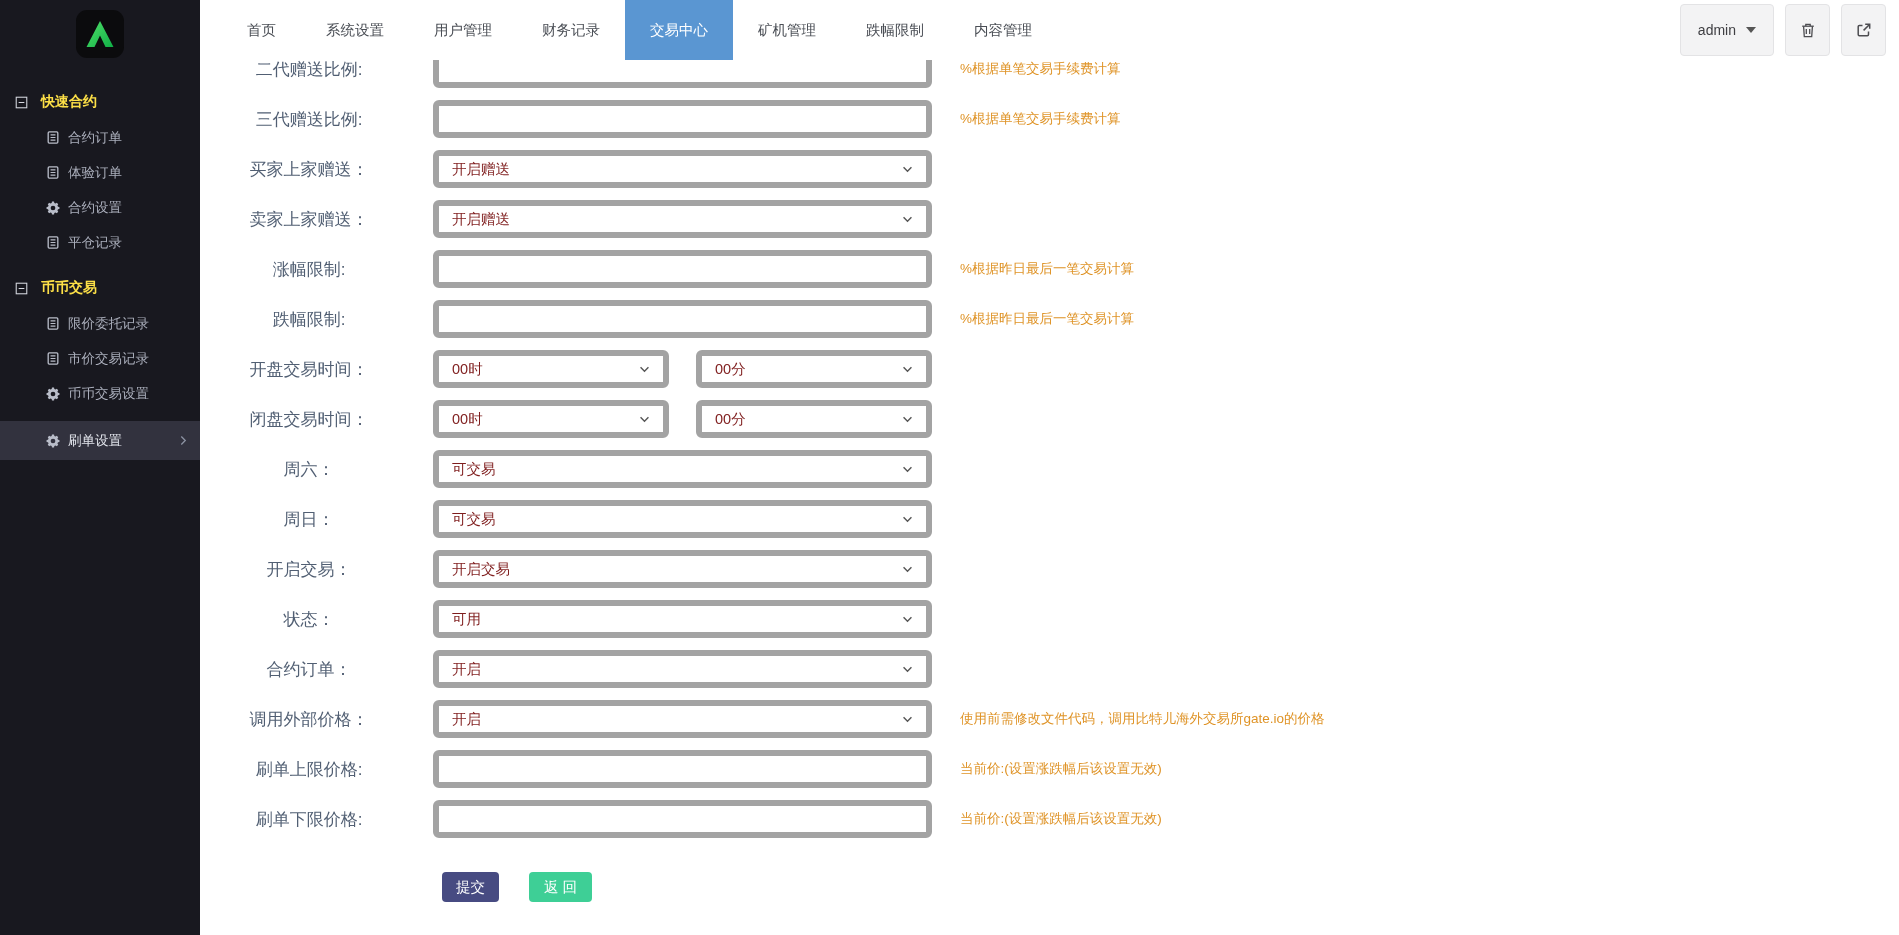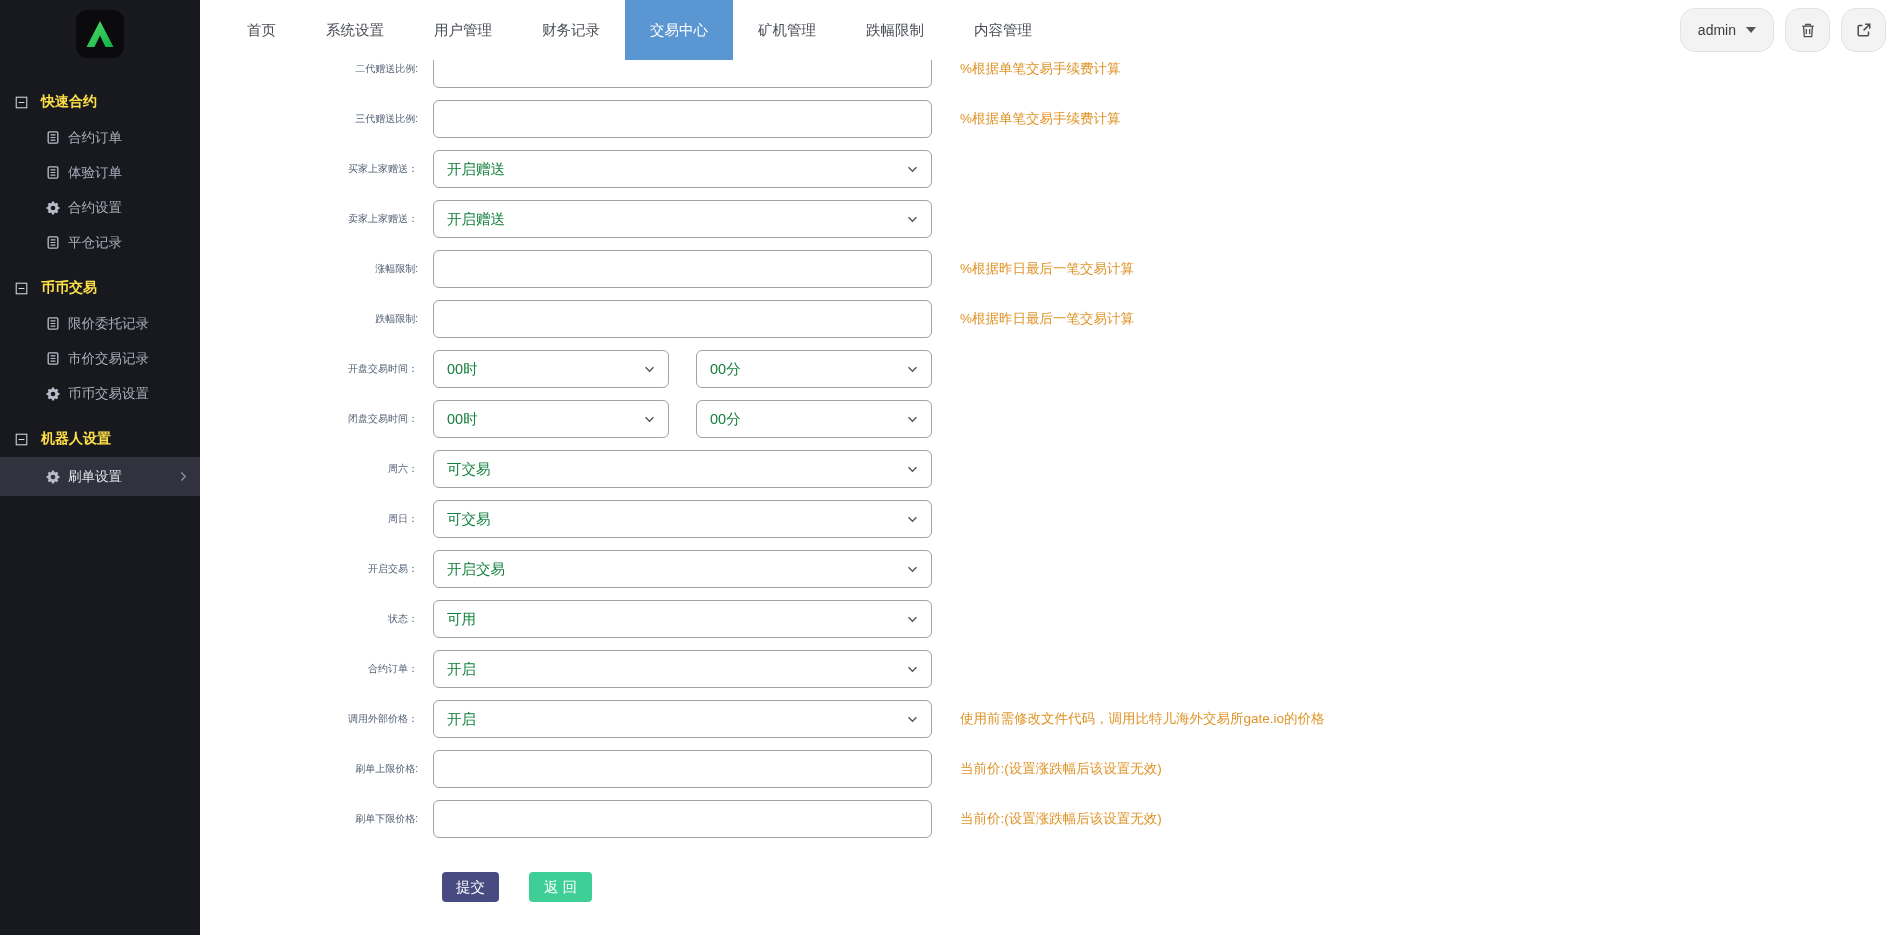--- a/index.html
+++ b/index.html
@@ -42,34 +42,34 @@
     z-index:20;display:flex;align-items:center;
   }
   .nav-tabs{display:flex;height:100%;margin-left:22px}
   .nav-item{
     display:flex;align-items:center;padding:12px 25px;font-size:14.5px;color:#4a4e55;
     cursor:pointer;white-space:nowrap;
   }
   .nav-item.active{background:var(--accent);color:#fff}
   .topbar-right{margin-left:auto;display:flex;gap:11px;margin-right:13px}
   .tb-btn{
-    height:44px;background:#f3f3f4;border:1px solid #e3e3e5;border-radius:15px;
+    height:52px;background:#f3f3f4;border:1px solid #e3e3e5;border-radius:4px;
     display:flex;align-items:center;justify-content:center;color:#3e3e42;
     font-size:14px;cursor:pointer;font-family:inherit;
   }
   .tb-btn.admin{padding:0 17px;gap:10px}
   .tb-btn.iconbtn{width:45px;color:#4c4c50}
   
   .content{position:absolute;left:200px;top:0;right:0;bottom:0;background:#fff;z-index:10;overflow:hidden}
   .settings-form{position:absolute;top:44px;left:0;right:0}
   .form-row{height:50px;display:flex;align-items:center}
-  .form-label{width:218px;text-align:right;font-size:10px;color:#515f73;white-space:nowrap}
+  .form-label{width:218px;text-align:center;font-size:17px;color:#515f73;white-space:nowrap}
   .form-input,.form-select{
-    height:38px;width:499px;margin-left:15px;border:1px solid #a3a3a3;border-radius:6px;
-    background:#fff;font-size:14.5px;color:#15803d;padding:0 13px;font-family:inherit;
+    height:38px;width:499px;margin-left:15px;border:6px solid #a3a3a3;border-radius:6px;
+    background:#fff;font-size:14.5px;color:#7f1d1d;padding:0 13px;font-family:inherit;
   }
   .form-input{outline:none}
   .form-select{display:flex;align-items:center;justify-content:space-between;cursor:pointer}
   .form-select.half{width:236px}
   .form-select.half + .form-select.half{margin-left:27px}
   .selchev{color:#555}
   .form-hint{margin-left:28px;font-size:13.5px;font-weight:normal;color:var(--hint);white-space:nowrap}
   .btn-row{position:absolute;top:872px;left:242px;display:flex;align-items:center}
   .btn{
     border:none;border-radius:4px;color:#fff;font-size:14.5px;height:30px;padding:0 14px;
@@ -172,29 +172,20 @@
         <div class="side-item">
           <span class="ic">
             <svg width="14" height="14" viewBox="0 0 16 16">
               <path fill-rule="evenodd" fill="currentColor" d="M6.8 0.6h2.4l.3 1.7c.5.13 1 .33 1.4.6l1.4-.95 1.7 1.7-.95 1.4c.27.44.47.9.6 1.4l1.7.3v2.4l-1.7.3c-.13.5-.33.96-.6 1.4l.95 1.4-1.7 1.7-1.4-.95c-.44.27-.9.47-1.4.6l-.3 1.7H6.8l-.3-1.7a5.9 5.9 0 0 1-1.4-.6l-1.4.95-1.7-1.7.95-1.4a5.9 5.9 0 0 1-.6-1.4l-1.7-.3V6.75l1.7-.3c.13-.5.33-.96.6-1.4l-.95-1.4 1.7-1.7 1.4.95c.44-.27.9-.47 1.4-.6zM8 5.3a2.7 2.7 0 1 0 0 5.4 2.7 2.7 0 0 0 0-5.4z"></path>
             </svg>
           </span>
           <span>币币交易设置</span>
         </div>
       </div>
       <div class="side-section">
-        <div class="side-title">
-          <span class="ic">
-            <svg width="13" height="13" viewBox="0 0 16 16" fill="none" stroke="currentColor" stroke-width="1.3">
-              <rect x="1.5" y="1.5" width="13" height="13"></rect>
-              <path d="M4.5 8h7"></path>
-            </svg>
-          </span>
-          <span>机器人设置</span>
-        </div>
         <div class="side-item active">
           <span class="ic">
             <svg width="14" height="14" viewBox="0 0 16 16">
               <path fill-rule="evenodd" fill="currentColor" d="M6.8 0.6h2.4l.3 1.7c.5.13 1 .33 1.4.6l1.4-.95 1.7 1.7-.95 1.4c.27.44.47.9.6 1.4l1.7.3v2.4l-1.7.3c-.13.5-.33.96-.6 1.4l.95 1.4-1.7 1.7-1.4-.95c-.44.27-.9.47-1.4.6l-.3 1.7H6.8l-.3-1.7a5.9 5.9 0 0 1-1.4-.6l-1.4.95-1.7-1.7.95-1.4a5.9 5.9 0 0 1-.6-1.4l-1.7-.3V6.75l1.7-.3c.13-.5.33-.96.6-1.4l-.95-1.4 1.7-1.7 1.4.95c.44-.27.9-.47 1.4-.6zM8 5.3a2.7 2.7 0 1 0 0 5.4 2.7 2.7 0 0 0 0-5.4z"></path>
             </svg>
           </span>
           <span>刷单设置</span>
           <span class="ic chev">
             <svg width="7" height="11" viewBox="0 0 8 12" fill="none" stroke="currentColor" stroke-width="1.5">
               <path d="M1.5 1.5 L6 6 L1.5 10.5"></path>

